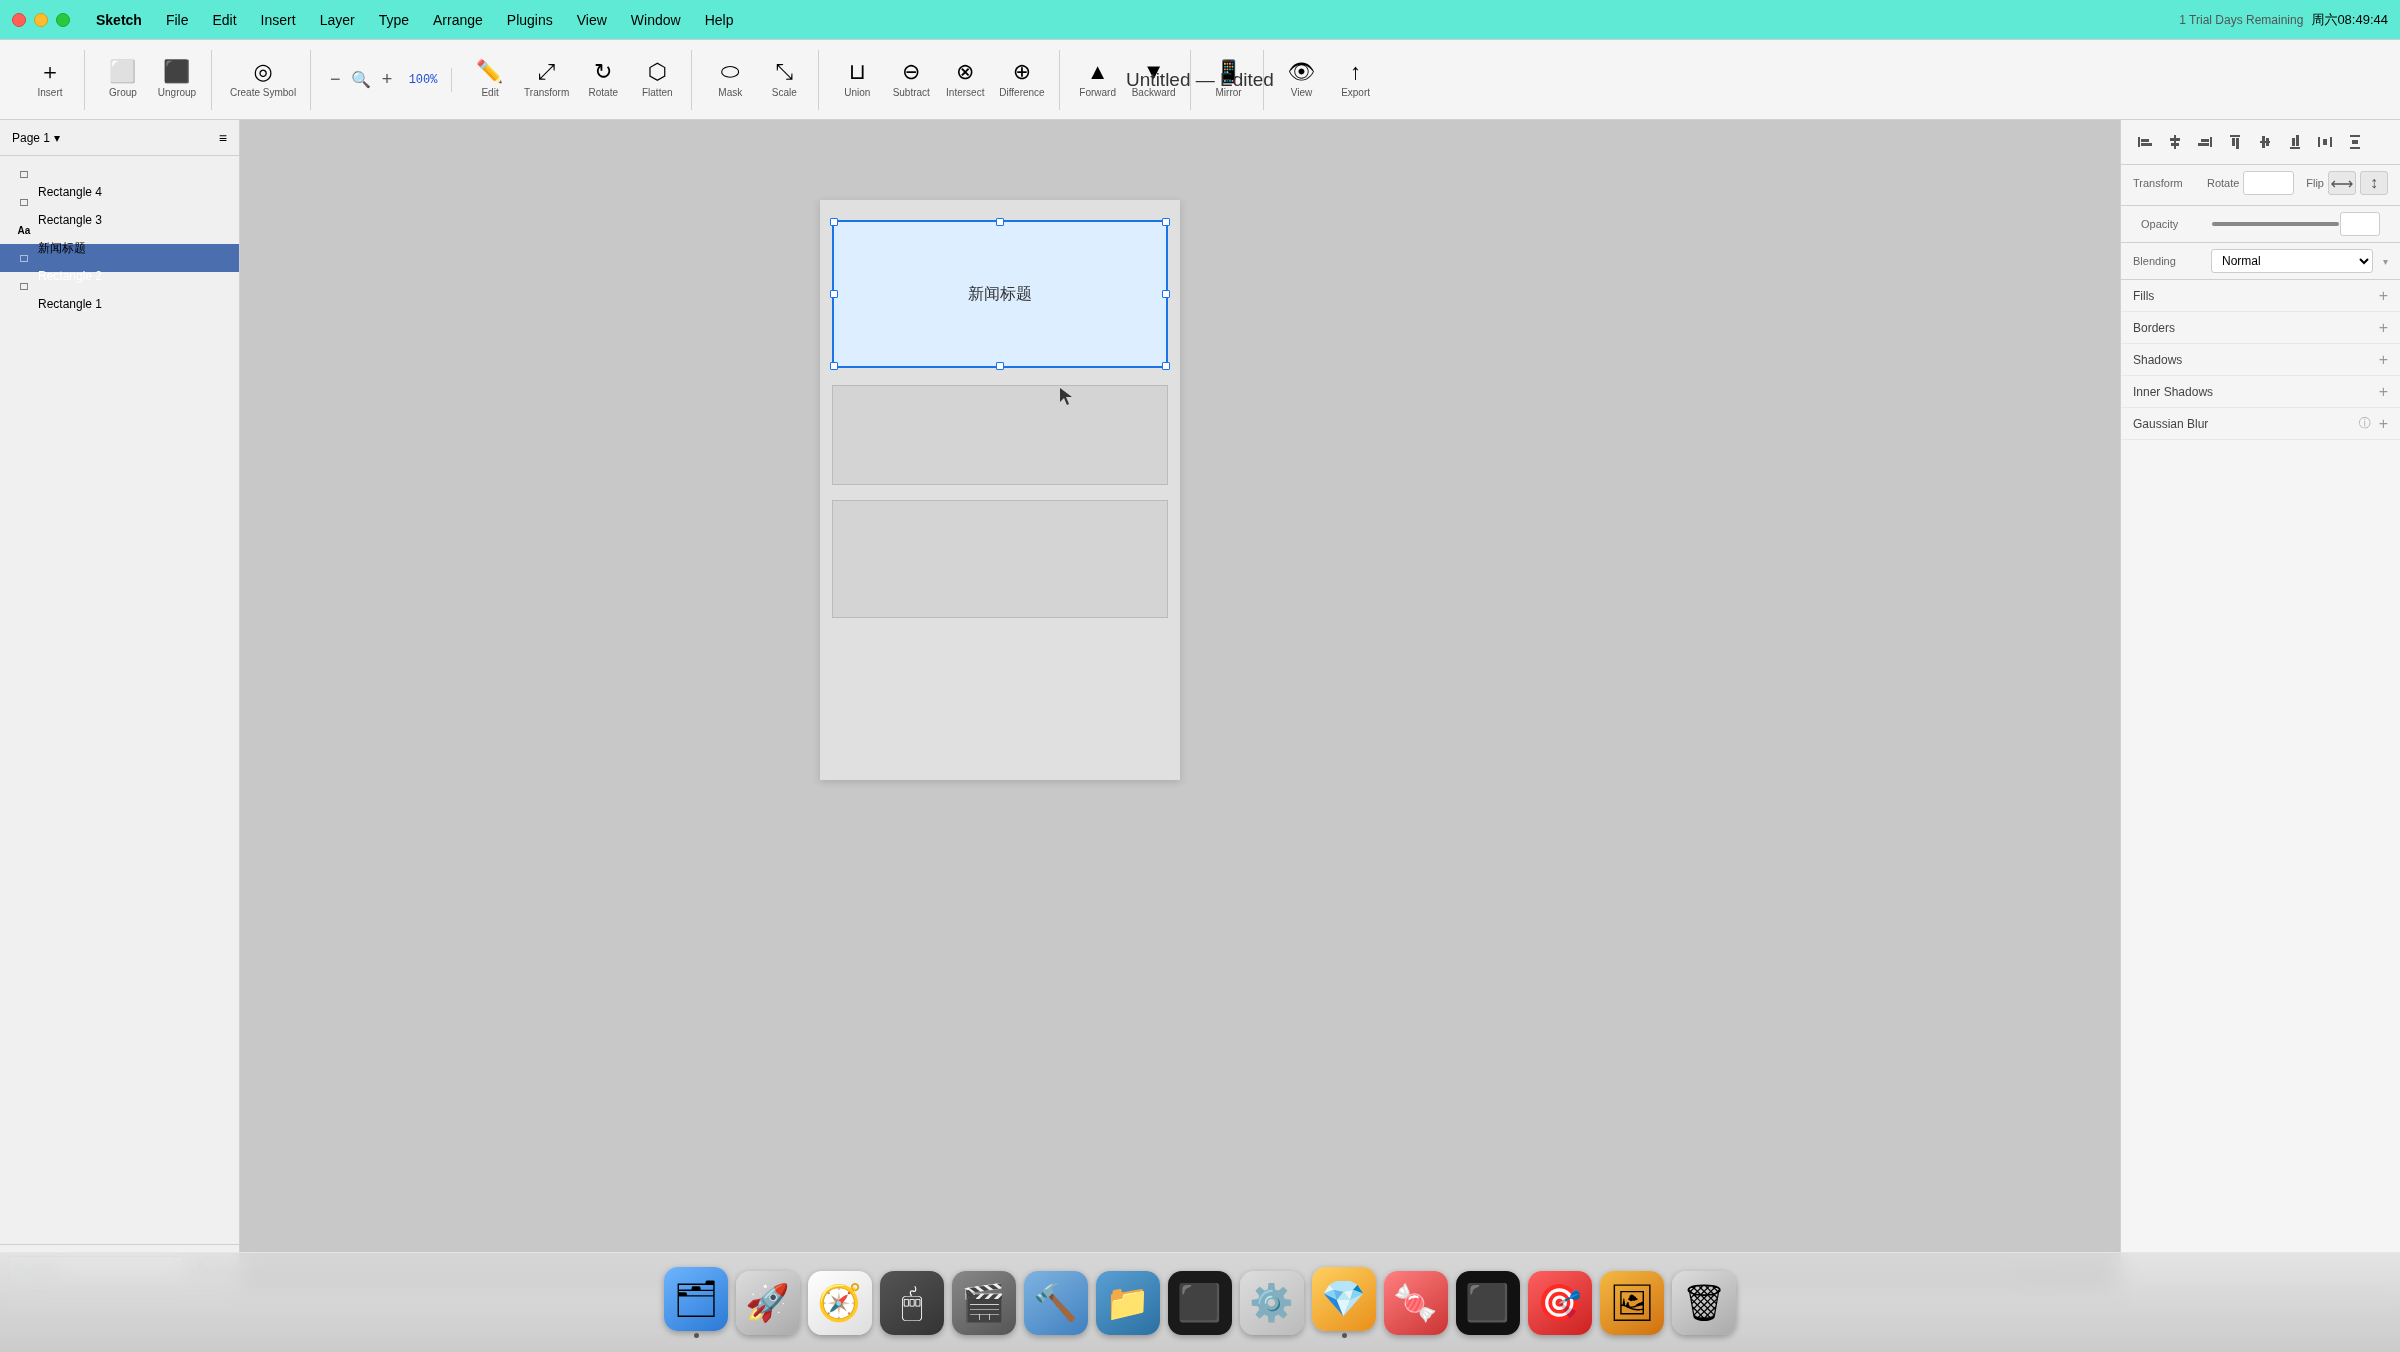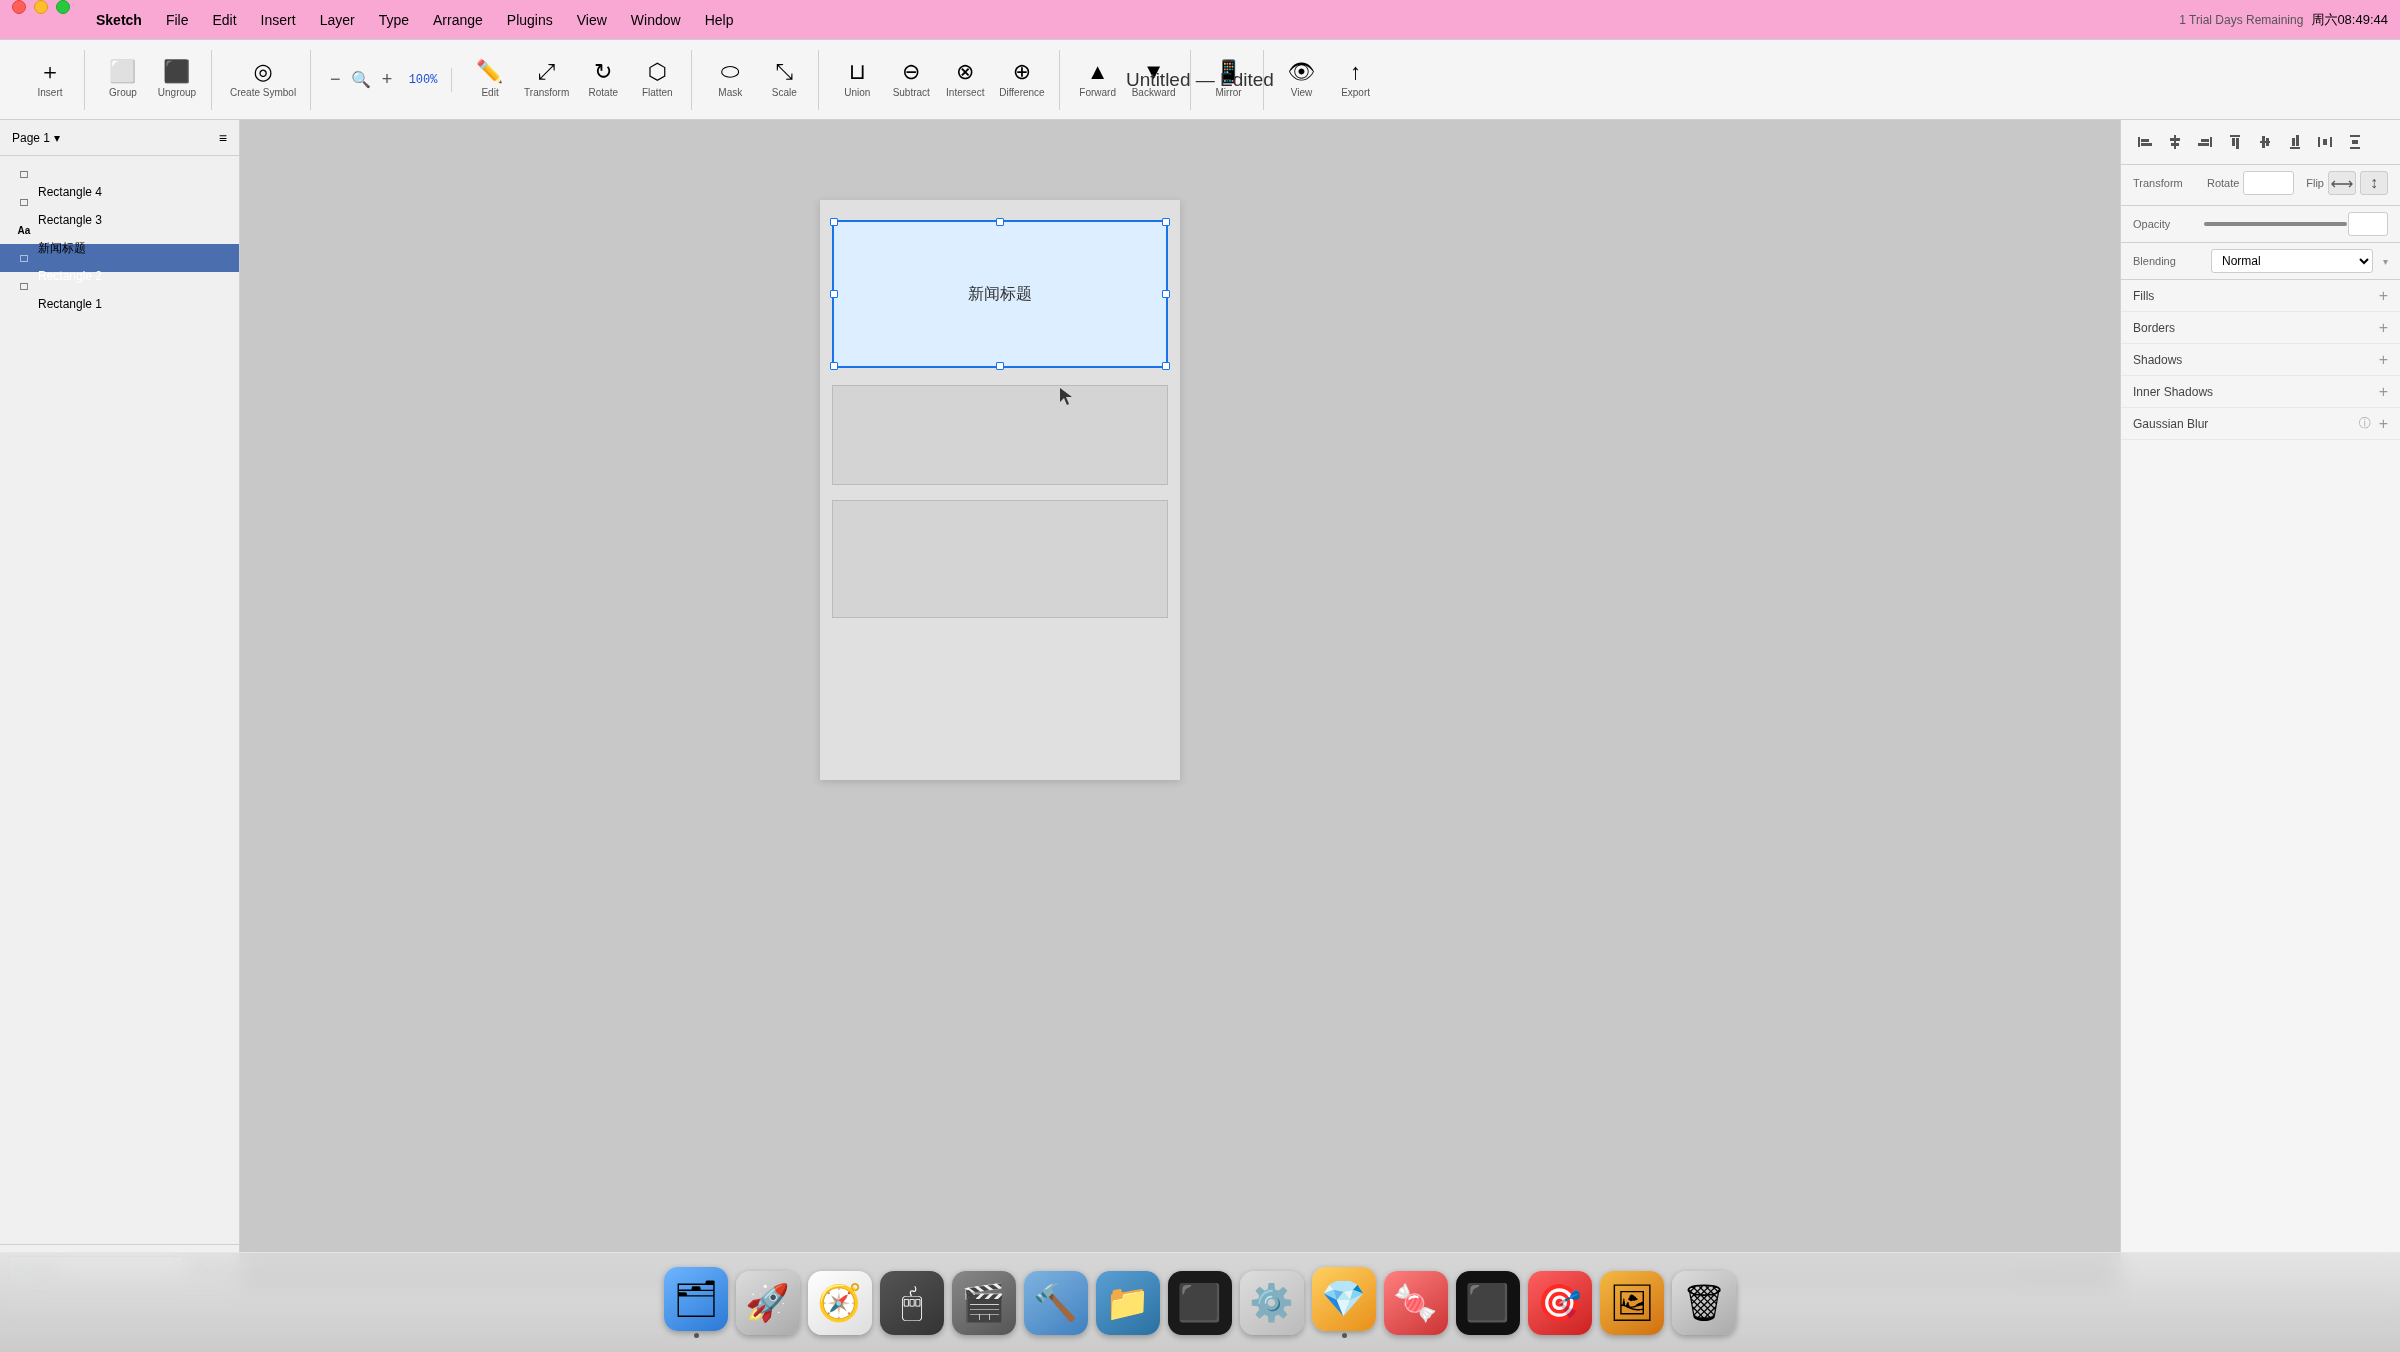--- a/index.html
+++ b/index.html
@@ -10,23 +10,24 @@
       font-size: 12px;
       overflow: hidden;
       background: #ececec;
       position: relative;
     }
 
     
     #menubar {
       width: 100%;
       height: 40px;
-      background: #f9a8d4;
+      background: #5eead4;
       border-bottom: 1px solid #ccc;
       display: flex;
+      align-items: center;
       padding: 0 12px;
       gap: 0;
       position: relative;
       z-index: 100;
     }
     .traffic-lights {
       display: flex;
       gap: 8px;
       margin-right: 16px;
     }
@@ -377,21 +378,21 @@
       border-radius: 3px;
       font-size: 16px;
       display: flex; align-items: center; justify-content: center;
       cursor: pointer;
       color: #555;
     }
 
     .opacity-row {
       display: flex;
       align-items: center;
-      padding: 6px 12px;
+      padding: 6px 20px;
       gap: 1px;
       border-bottom: 1px solid #d0d0d0;
     }
     .opacity-label { font-size: 11px; color: #666; width: 70px; }
     .opacity-slider {
       flex: 1;
       height: 4px;
       background: #ddd;
       border-radius: 2px;
       position: relative;

